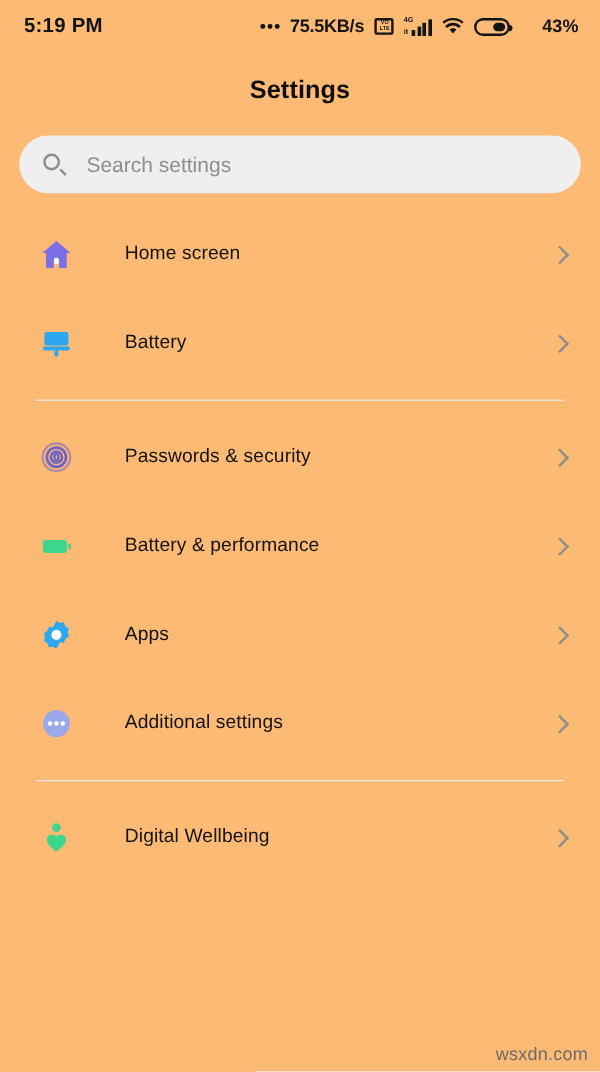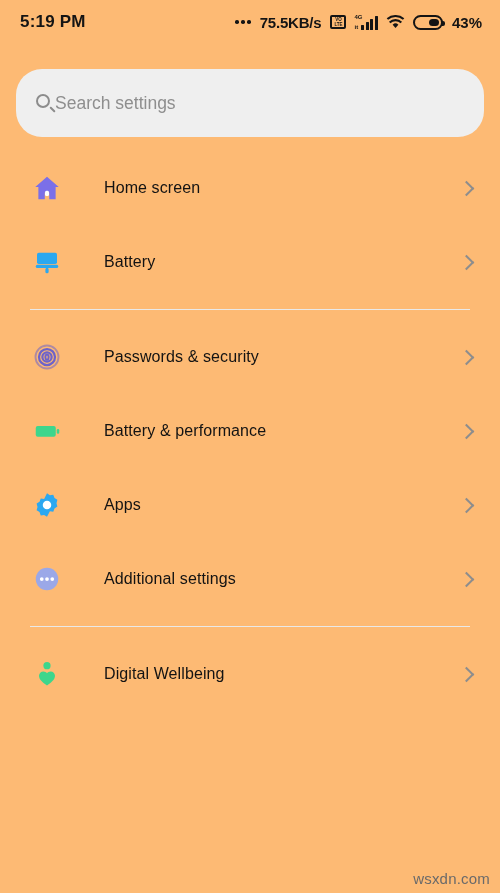--- a/index.html
+++ b/index.html
@@ -40,33 +40,33 @@
   .wifi { width:19px; height:15px; position:relative; }
   .battery {
     width:30px; height:15px; border:2px solid #141414; border-radius:8px;
     position:relative; display:flex; align-items:center; padding:2px;
   }
   .battery:after {
     content:""; position:absolute; right:-4px; top:4px;
     width:2.5px; height:5px; background:#141414; border-radius:0 2px 2px 0;
   }
   .battery i { display:block; height:100%; width:45%; margin-left:auto; background:#141414; border-radius:4px; }
-  .batt-pct { font-size:15px; font-weight:700; margin-left:1px; }
+  .batt-pct { font-size:15px; font-weight:700; margin-left:19px; }
 
   
   .title {
     text-align:center; font-size:21px; font-weight:700; color:#0d0d0d;
     padding-top:20px; letter-spacing:.1px;
   }
 
   
   .search-wrap { padding:25px 16px 0; }
   .search {
-    height:68px; background:#efefef; border-radius:26px;
-    display:flex; align-items:center; padding:0 20px; 
+    height:48px; background:#efefef; border-radius:26px;
+    display:flex; align-items:center; padding:0 20px; gap:17px;
   }
   .search .mag { width:19px; height:19px; position:relative; flex:0 0 auto; }
   .search .mag i {
     position:absolute; left:0; top:0; width:14px; height:14px;
     border:2px solid #8c8c8c; border-radius:50%;
   }
   .search .mag em {
     position:absolute; right:0px; bottom:0px; width:7px; height:2px;
     background:#8c8c8c; transform:rotate(45deg); transform-origin:right center; border-radius:1px;
   }
@@ -132,20 +132,21 @@
         </svg>
       </div>
 
       <div class="battery">
           <i></i>
         </div>
       <div class="batt-pct">43%</div>
     </div>
   </div>
 
+  <div class="title">Settings</div>
 
   <div class="search-wrap">
     <div class="search">
       <span class="mag">
           <i></i>
           <em></em>
         </span>
       <input type="text" placeholder="Search settings" style="">
     </div>
   </div>

